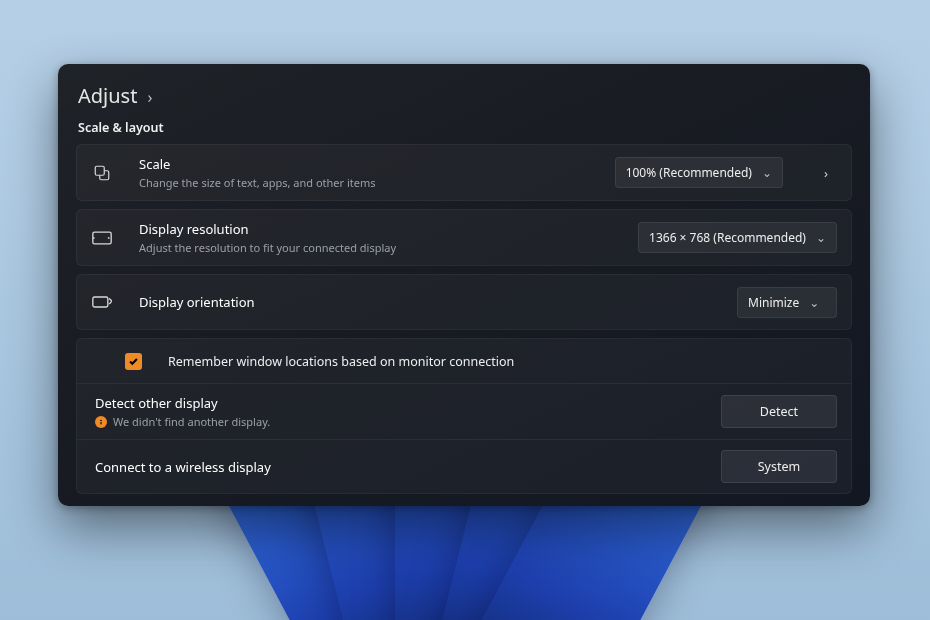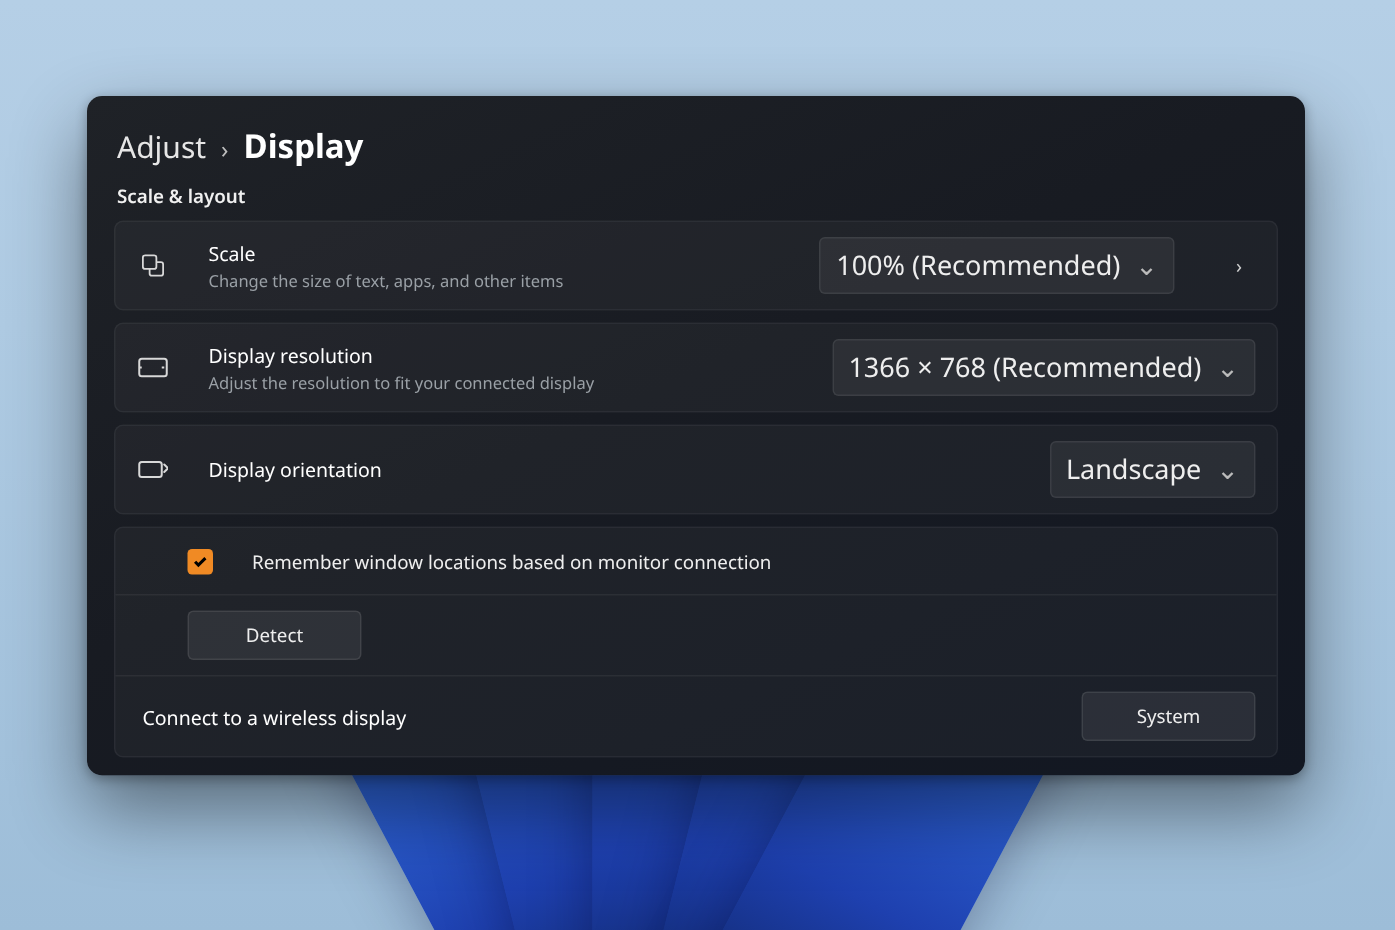--- a/index.html
+++ b/index.html
@@ -57,21 +57,21 @@
   .row + .row.inner, .inner + .inner { border-top: 1px solid rgba(255,255,255,0.06); }
   .row .icon { width:22px; display:flex; justify-content:center; color:#d8d8d8; flex-shrink:0;}
   .row .txt { flex:1; min-width:0; }
   .row .title { font-size: 13px; color:#fff; }
   .row .sub { font-size: 11px; color:#9aa0a6; margin-top:2px; }
   .dropdown {
     background: rgba(255,255,255,0.06);
     border: 1px solid rgba(255,255,255,0.08);
     border-radius:4px;
     padding: 6px 10px;
-    font-size:18px; color:#eee;
+    font-size:12px; color:#eee;
     display:flex; align-items:center; gap:10px;
     min-width: 100px;
     cursor:pointer;
   }
   .dropdown .chev { color:#bbb; }
   .nav-chevron { width:22px; text-align:center; color:#cfcfcf; font-size:13px; margin-left:6px;}
 
   .inner { padding-left: 48px; min-height:44px;}
   .checkbox {
     width:17px;height:17px;border-radius:3px;
@@ -106,21 +106,20 @@
     <div class="petal p3"></div>
     <div class="petal p4"></div>
     <div class="petal p5"></div>
 </div>
 
 <div class="panel">
 
   <div class="crumbs">
     <span class="crumb-parent">Adjust</span>
     <span class="crumb-sep">›</span>
-    <span class="crumb-current">Display</span>
   </div>
 
   <div class="section-label">Scale &amp; layout</div>
 
   <div class="card">
     <div class="row">
       <span class="icon">
         <svg width="18" height="18" viewBox="0 0 24 24" fill="none" stroke="currentColor" stroke-width="1.6">
             <rect x="3" y="3" width="12" height="12" rx="2"></rect>
             <path d="M9 15v4a2 2 0 0 0 2 2h8a2 2 0 0 0 2-2v-8a2 2 0 0 0-2-2h-4"></path>
@@ -162,39 +161,51 @@
       <span class="icon">
         <svg width="20" height="16" viewBox="0 0 24 18" fill="none" stroke="currentColor" stroke-width="1.6">
             <rect x="1" y="3" width="18" height="12" rx="2"></rect>
             <path d="M21 5l3 3-3 3" stroke-linecap="round"></path>
           </svg>
       </span>
       <div class="txt">
         <div class="title">Display orientation</div>
       </div>
       <div class="dropdown">
-        <span>Landscape</span>
+        <span>Minimize</span>
         <span class="chev">⌄</span>
       </div>
     </div>
   </div>
 
   <div class="card">
 
     <div class="row inner">
       <span class="checkbox">
         <svg viewBox="0 0 16 16">
             <path d="M3 8l3.2 3.2L13 4.5"></path>
           </svg>
       </span>
       <span class="chk-label">Remember window locations based on monitor connection</span>
     </div>
 
 
     <div class="row inner">
+      <div class="txt" style="margin-left:-30px;">
+        <div class="title">Detect other display</div>
+        <div class="sub" style="display:flex;align-items:center;">
+          <span class="warn-dot">
+            <svg viewBox="0 0 10 10">
+                <circle cx="5" cy="3.2" r="1" fill="#000"></circle>
+                <rect x="4.3" y="5" width="1.4" height="3" rx="0.7" fill="#000"></rect>
+              </svg>
+          </span>
+          <span>We didn't find another display.</span>
+        </div>
+      </div>
       <div class="action-btn">Detect</div>
     </div>
 
     <div class="row inner">
       <div class="txt" style="margin-left:-30px;">
         <div class="title">Connect to a wireless display</div>
       </div>
       <div class="action-btn">System</div>
     </div>
   </div>

